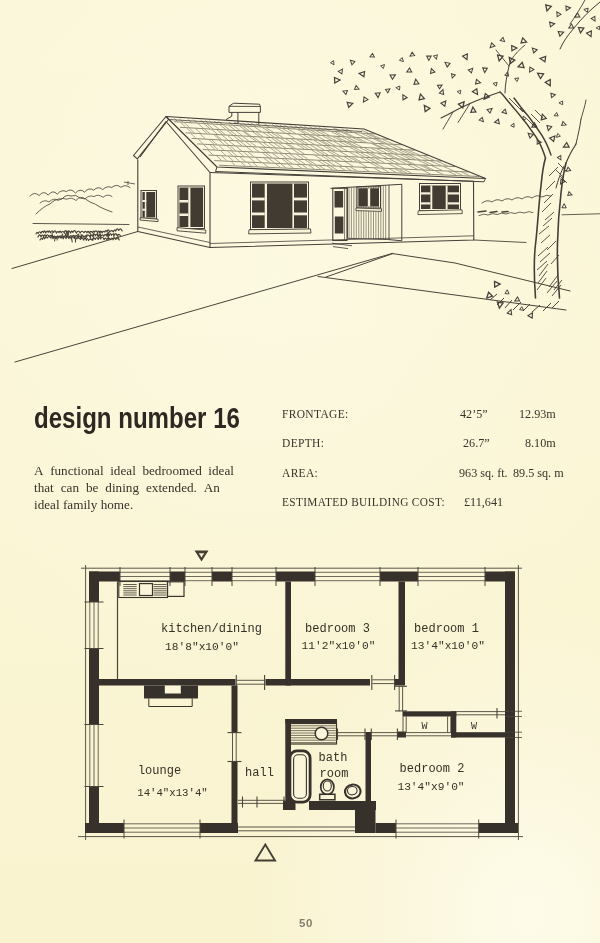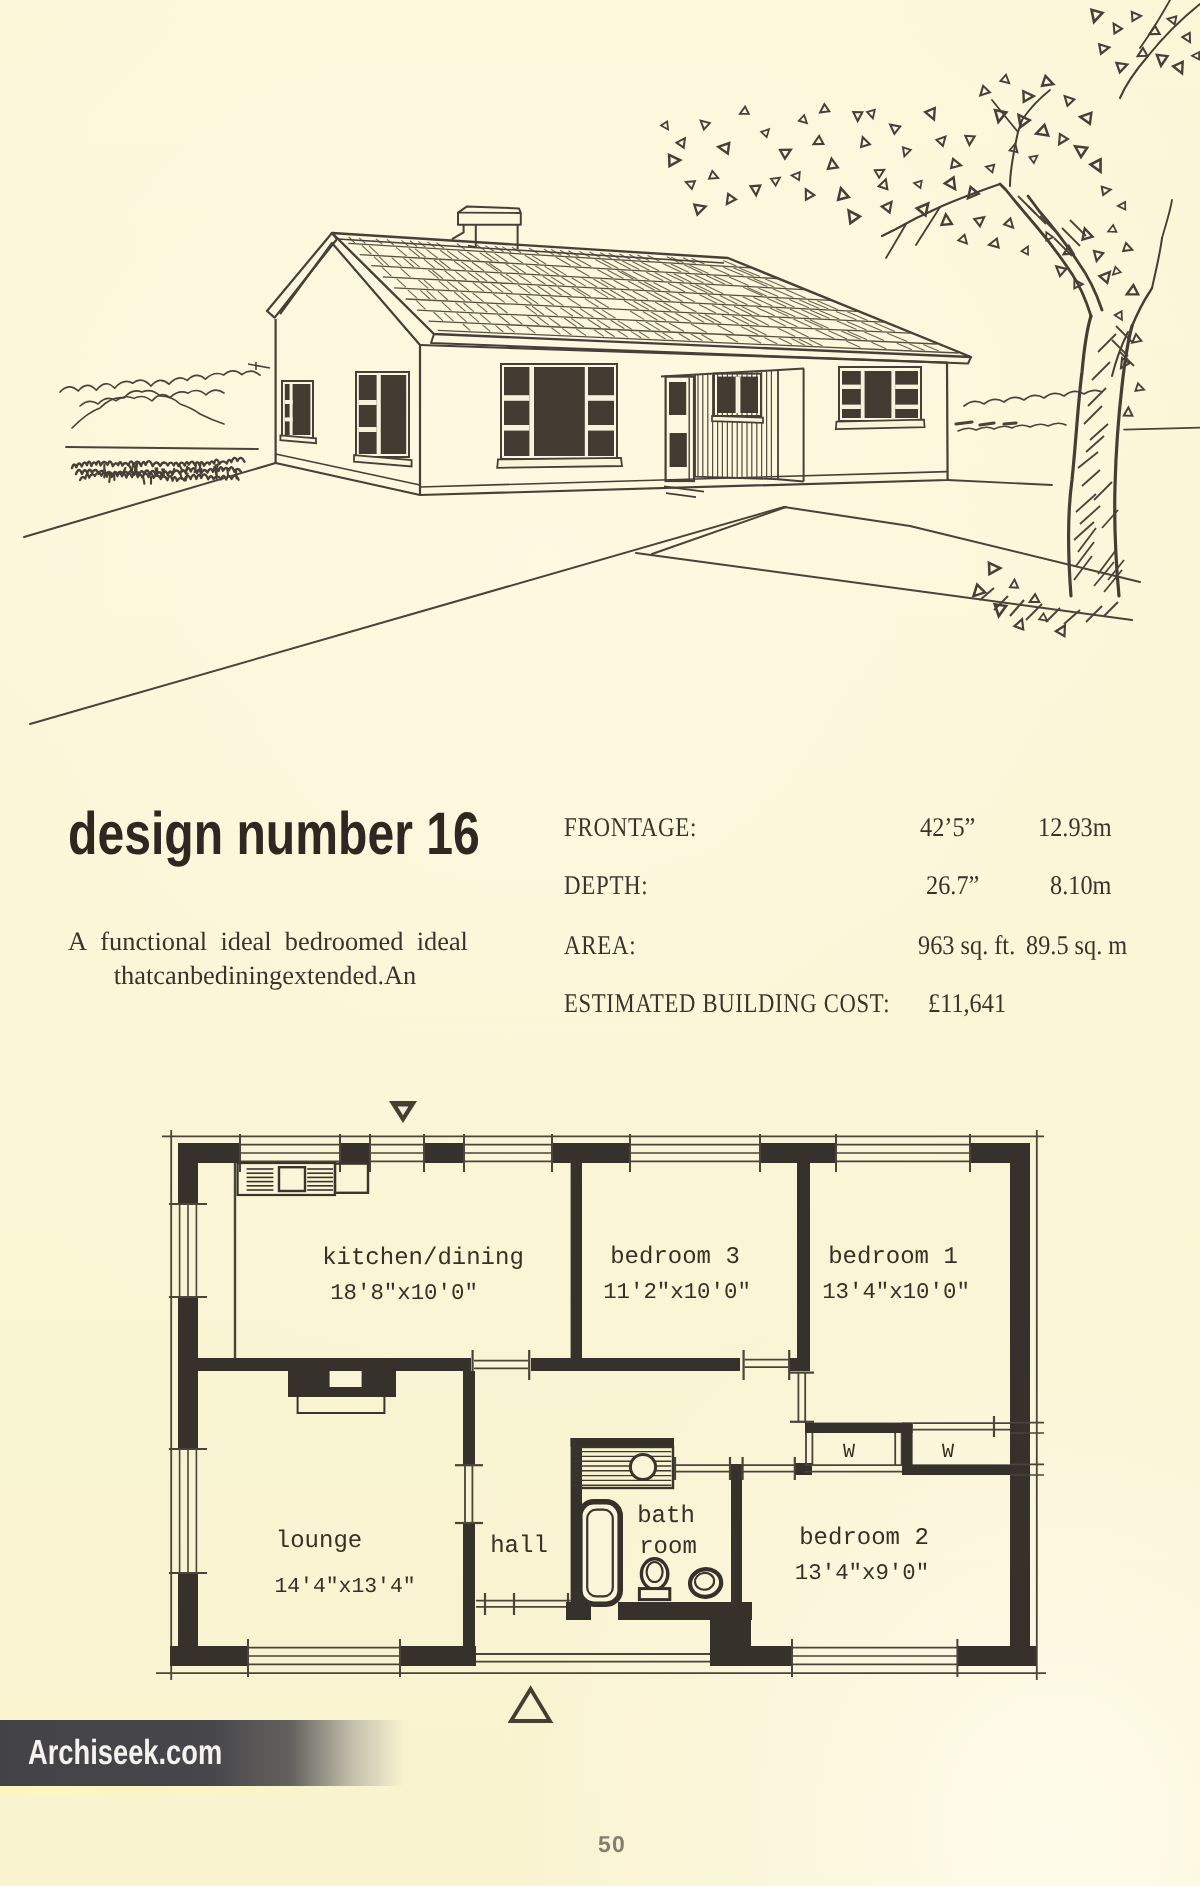--- a/index.html
+++ b/index.html
@@ -851,43 +851,40 @@
 <div class="abs" style="left:33.5px;top:401px;font-size:30px;font-weight:bold;color:#2d2822;white-space:nowrap;transform:scaleX(0.802);transform-origin:left;font-family:'Liberation Sans',sans-serif;">design number 16</div>
 
 <div class="abs" style="left:34px;top:463px;width:200px;font-size:13.2px;line-height:16.9px;color:#39332b;font-family:'Liberation Serif',serif;">
 <div style="display:flex;justify-content:space-between;">
         <span>A</span>
         <span>functional</span>
         <span>ideal</span>
         <span>bedroomed</span>
         <span>ideal</span>
       </div>
-<div style="display:flex;justify-content:center;">
+<div style="display:flex;justify-content:space-between;">
         <span>that</span>
         <span>can</span>
         <span>be</span>
         <span>dining</span>
         <span>extended.</span>
-        <span style="margin-right:3px;">An</span>
+        <span style="margin-right:14px;">An</span>
       </div>
+<div>ideal family home.</div>
 </div>
 
 <div class="abs" style="left:0;top:0;font-family:'Liberation Serif',serif;font-size:13.5px;color:#3a332b;">
 <div class="abs" style="left:282px;top:405.5px;letter-spacing:0.4px;white-space:nowrap;transform:scaleX(0.85);transform-origin:left;">FRONTAGE:</div>
 <div class="abs" style="left:460px;top:405.5px;white-space:nowrap;transform:scaleX(0.9);transform-origin:left;">42’5”</div>
 <div class="abs" style="left:519px;top:405.5px;white-space:nowrap;transform:scaleX(0.9);transform-origin:left;">12.93m</div>
 <div class="abs" style="left:282px;top:435px;letter-spacing:0.4px;white-space:nowrap;transform:scaleX(0.85);transform-origin:left;">DEPTH:</div>
 <div class="abs" style="left:462.5px;top:435px;white-space:nowrap;transform:scaleX(0.9);transform-origin:left;">26.7”</div>
 <div class="abs" style="left:525px;top:435px;white-space:nowrap;transform:scaleX(0.9);transform-origin:left;">8.10m</div>
 <div class="abs" style="left:282px;top:464.5px;letter-spacing:0.4px;white-space:nowrap;transform:scaleX(0.85);transform-origin:left;">AREA:</div>
 <div class="abs" style="left:459px;top:464.5px;white-space:nowrap;transform:scaleX(0.9);transform-origin:left;">963 sq. ft.</div>
 <div class="abs" style="left:512.5px;top:464.5px;white-space:nowrap;transform:scaleX(0.9);transform-origin:left;">89.5 sq. m</div>
 <div class="abs" style="left:282px;top:494px;letter-spacing:0.4px;white-space:nowrap;transform:scaleX(0.84);transform-origin:left;">ESTIMATED BUILDING COST:</div>
 <div class="abs" style="left:463.5px;top:494px;white-space:nowrap;transform:scaleX(0.9);transform-origin:left;">£11,641</div>
 </div>
 
-<div class="abs" style="left:0;top:859.5px;width:202px;height:33px;line-height:33.5px;background:linear-gradient(90deg,#434247 0%,#47464a 52%,#64625f 72%,rgba(150,147,140,0.55) 87%,rgba(250,246,215,0) 100%);">
-<span style="display:inline-block;margin-left:13.5px;font-size:17.5px;font-weight:bold;color:#f4f3ef;transform:scaleX(0.78);transform-origin:left;white-space:nowrap;">Archiseek.com</span>
-<div style="position:absolute;left:0;top:33px;width:185px;height:5px;background:linear-gradient(90deg,rgba(253,247,186,0.85),rgba(253,247,186,0));"></div>
-</div>
 
 <div class="abs" style="left:299px;top:916.5px;font-size:11.5px;color:#857e70;letter-spacing:0.6px;font-weight:bold;">50</div>
 </div>
 
 </body></html>

